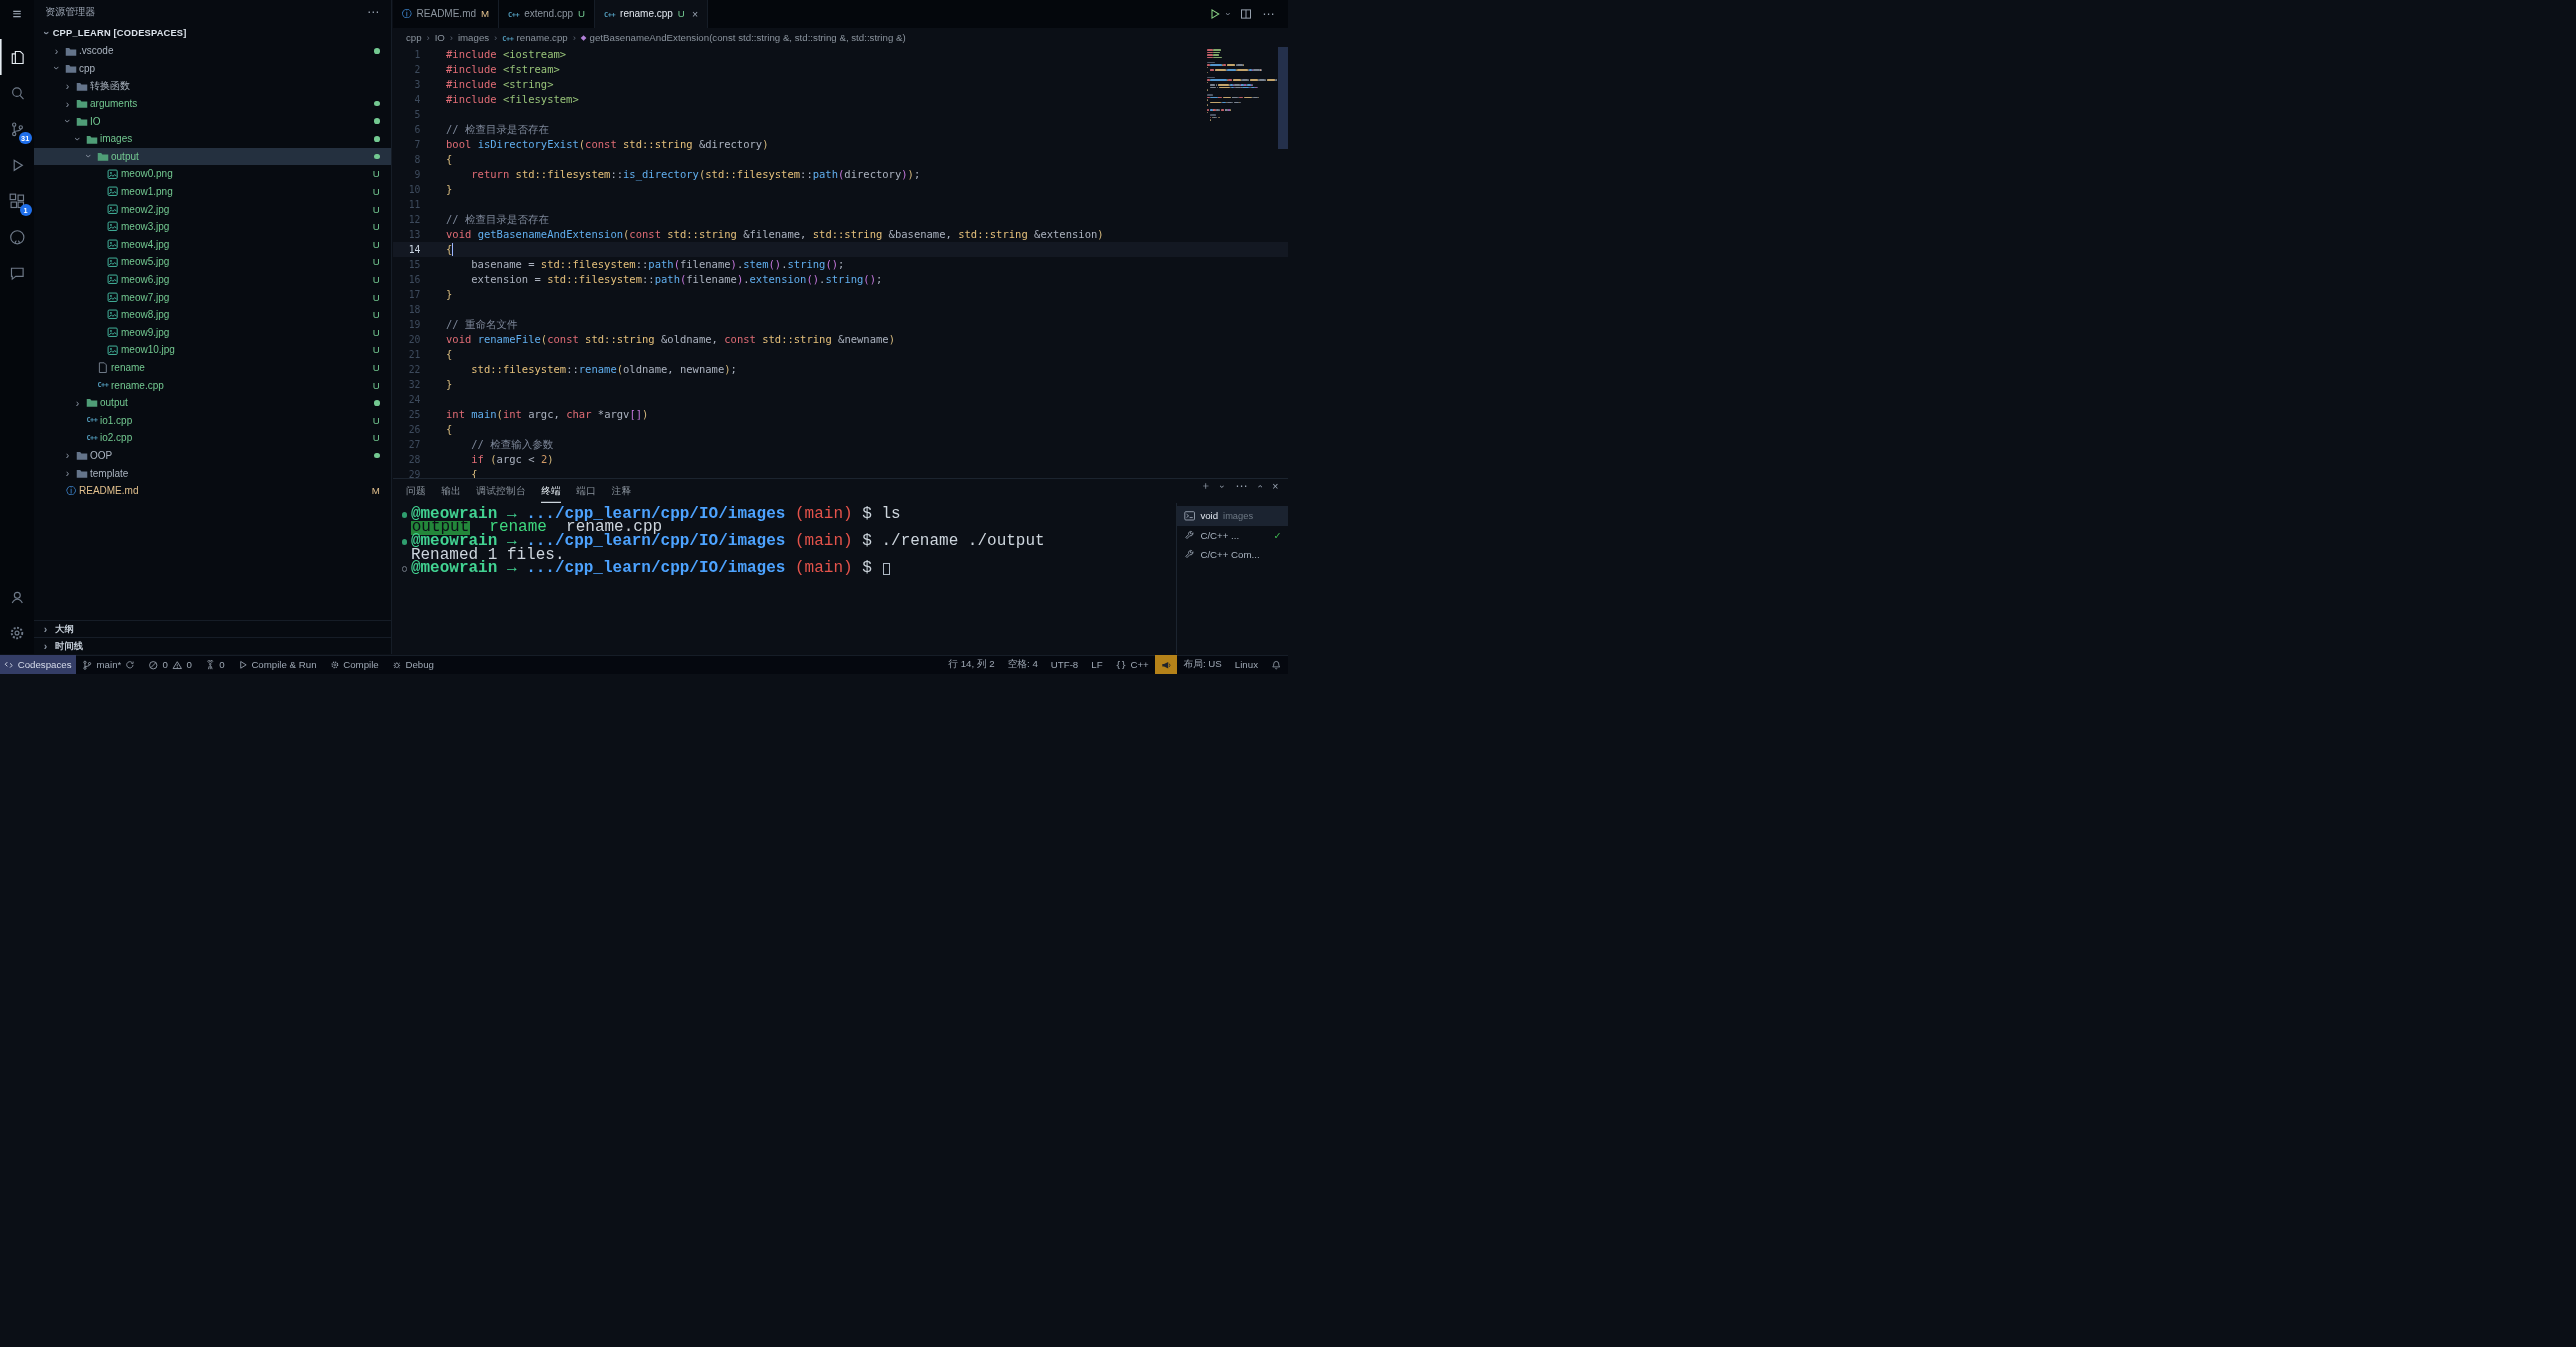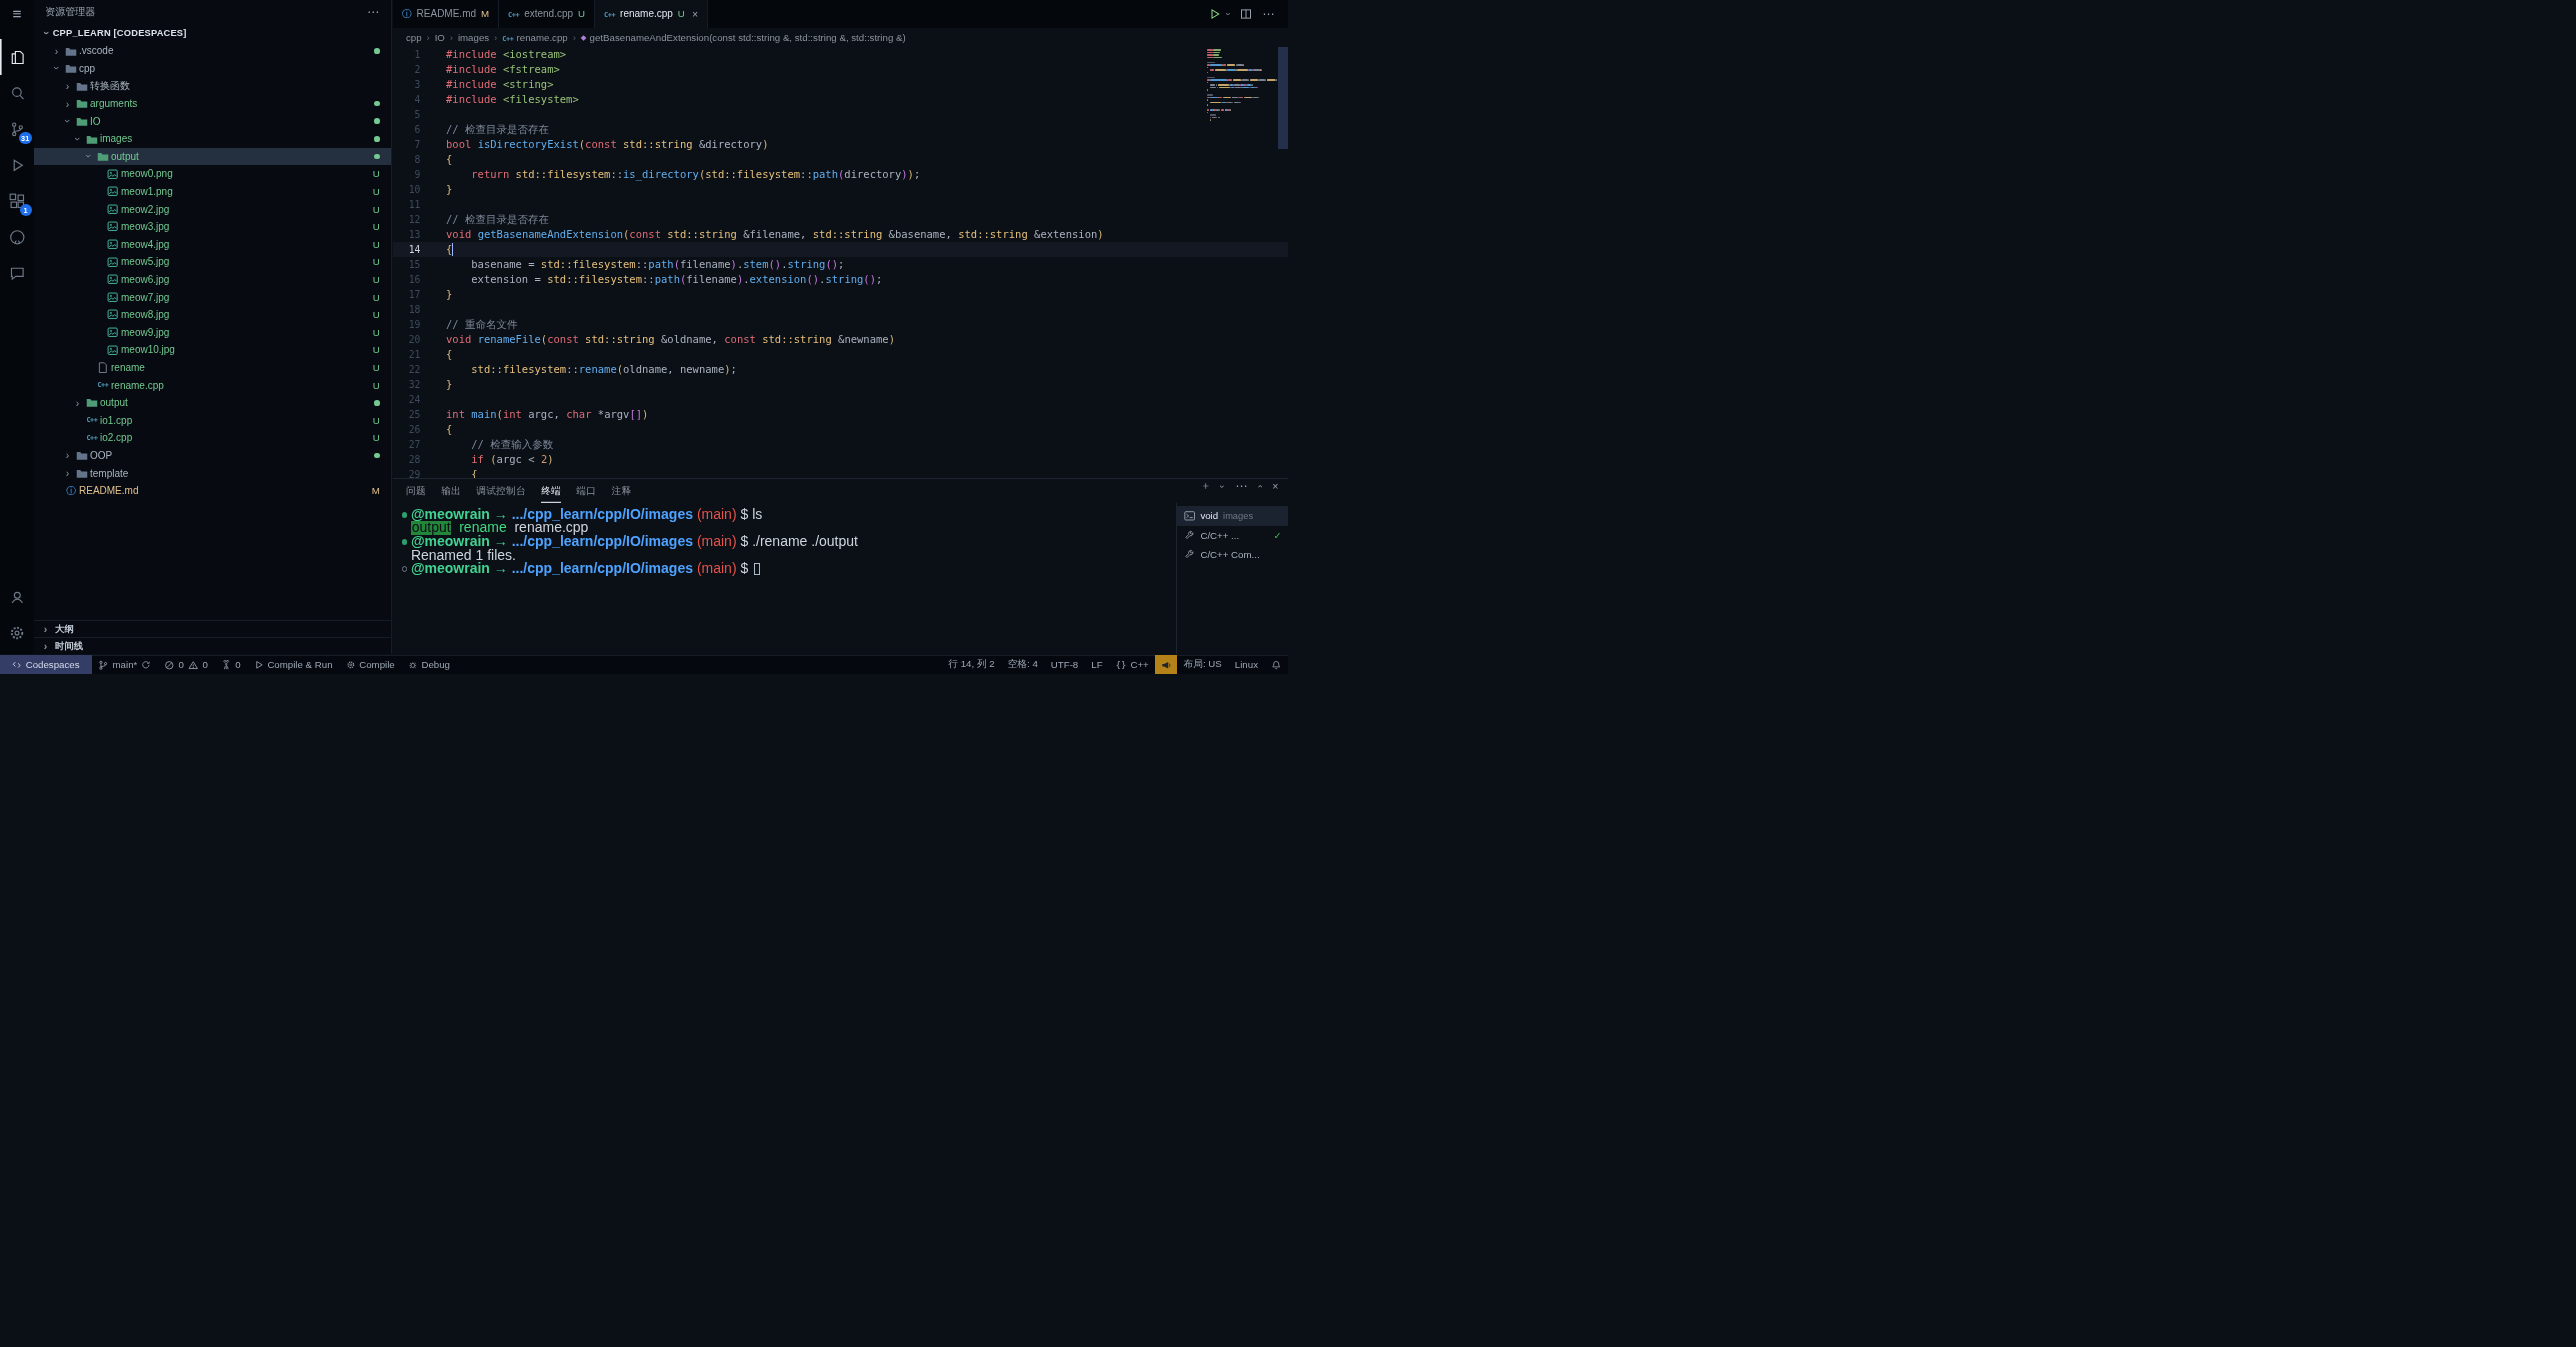--- a/index.html
+++ b/index.html
@@ -67,42 +67,42 @@
 
 .panel{height:176px;flex:0 0 176px;border-top:0.8px solid #1c242f;background:#0b0f16;display:flex;flex-direction:column}
 .panel-head{height:24px;flex:0 0 24px;display:flex;align-items:flex-start;padding:0 9.7px 0 13px;gap:11px;font-size:9.7px;color:#8b949e}
 .ptab{height:24px;display:flex;align-items:center;cursor:pointer;letter-spacing:0.2px;white-space:nowrap}
 .ptab.active{color:#e6edf3;box-shadow:inset 0 -1.2px 0 #cdd5dd}
 .panel-actions{margin-left:auto;display:flex;align-items:center;gap:10.5px;color:#9aa4b2;font-size:10.5px}
 .pa{cursor:pointer}
 .chev-d{display:inline-block;transform:rotate(90deg);font-size:9.7px}
 .chev-u{display:inline-block;transform:rotate(-90deg);font-size:9.7px}
 .panel-body{flex:1;display:flex;min-height:0}
-.term{flex:1;padding:4.9px 0 0 4.9px;font-family:Liberation Sans, sans-serif;font-size:14px;cursor:text}
+.term{flex:1;padding:4.9px 0 0 4.9px;font-family:Liberation Mono, monospace;font-size:16px;cursor:text}
 .term-line{display:flex;align-items:center;height:13.6px;line-height:13.6px;white-space:pre}
 .term-line span{white-space:pre}
 .dec{flex:0 0 13px;display:flex;align-items:center;justify-content:center}
 .dec i{display:block;width:5.7px;height:5.7px;border-radius:50%}
 .dec-done{background:#2f9e6e}
 .dec-pending{border:1.1px solid #6e7681}
 .tg{color:#42d392;font-weight:bold}.tb{color:#4da3ff;font-weight:bold}.tr{color:#e5534b}
 .tw{color:#cdd5dd}.tx{color:#3fd97f}
 .thl{background:#23863a;color:#0b0f16;padding:0 0.8px}
 .term-cursor{display:inline-block;width:6.5px;height:11.3px;border:1px solid #aeb8c4;margin-left:1.6px}
 .term-list{flex:0 0 112px;border-left:0.8px solid #1c242f;padding-top:3.2px;font-size:9.7px;color:#aab4c0}
 .tl-row{height:19.4px;display:flex;align-items:center;gap:4.9px;padding:0 6.5px;cursor:pointer;white-space:nowrap}
 .tl-row.active{background:#1b2330;color:#e2e8f0}
 .tl-ic{flex:0 0 12px;display:inline-flex}
 .tl-desc{color:#6e7985;font-size:9.3px}
 .tl-check{margin-left:auto;color:#3fb950;font-size:9.7px}
 
 .statusbar{position:absolute;left:0;bottom:0;width:1288px;height:19.4px;background:#05080f;border-top:0.8px solid #161d27;display:flex;align-items:center;font-size:9.7px;color:#9da7b3;z-index:5}
 .sbi{display:flex;align-items:center;gap:4px;padding:0 6.5px;height:19.4px;cursor:pointer;white-space:nowrap}
 .sbi .ic{color:inherit}
-.sbi.remote{background:#343d66;color:#d5dbea;padding:0 12px}
+.sbi.remote{background:#343d66;color:#d5dbea;padding:0 4px}
 .sbi.alert{background:#b58219;color:#20242c;padding:0 5.7px}
 .sb-right{margin-left:auto;display:flex;align-items:center}
 .langic{font-family:"DejaVu Sans Mono",monospace;font-size:9px;color:#9da7b3}
 </style>
 </head>
 <body>
 
 <div class="app">
 
   <div class="activitybar">

